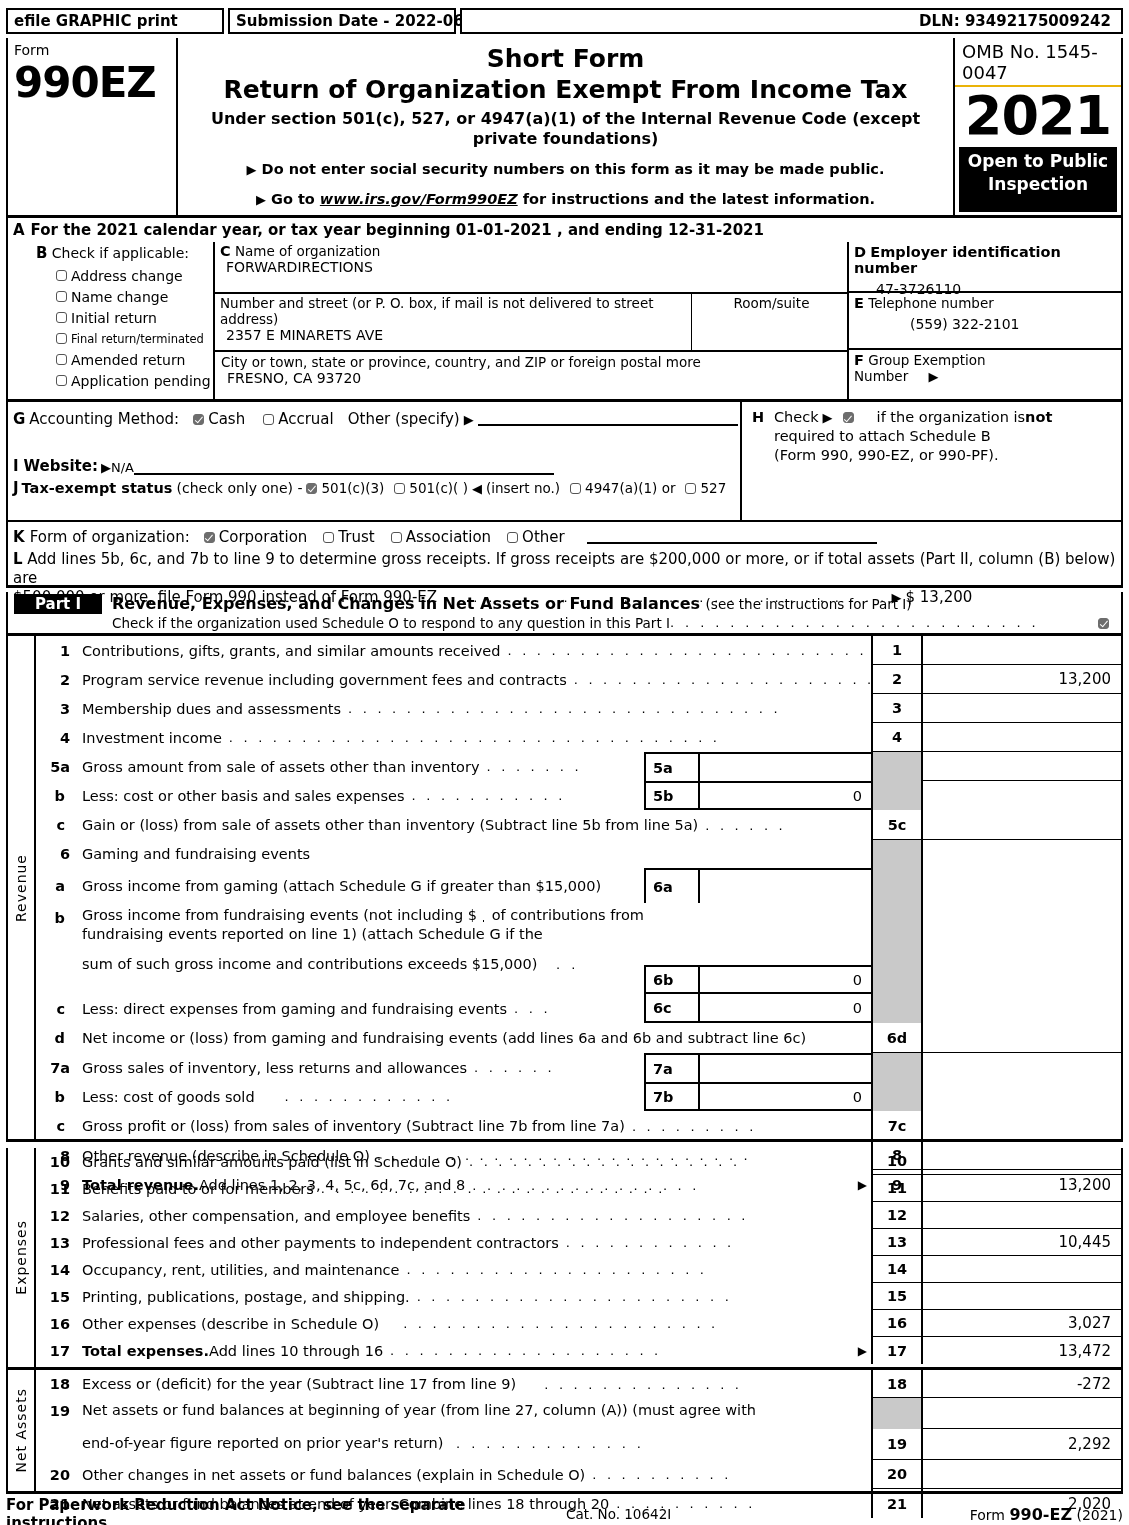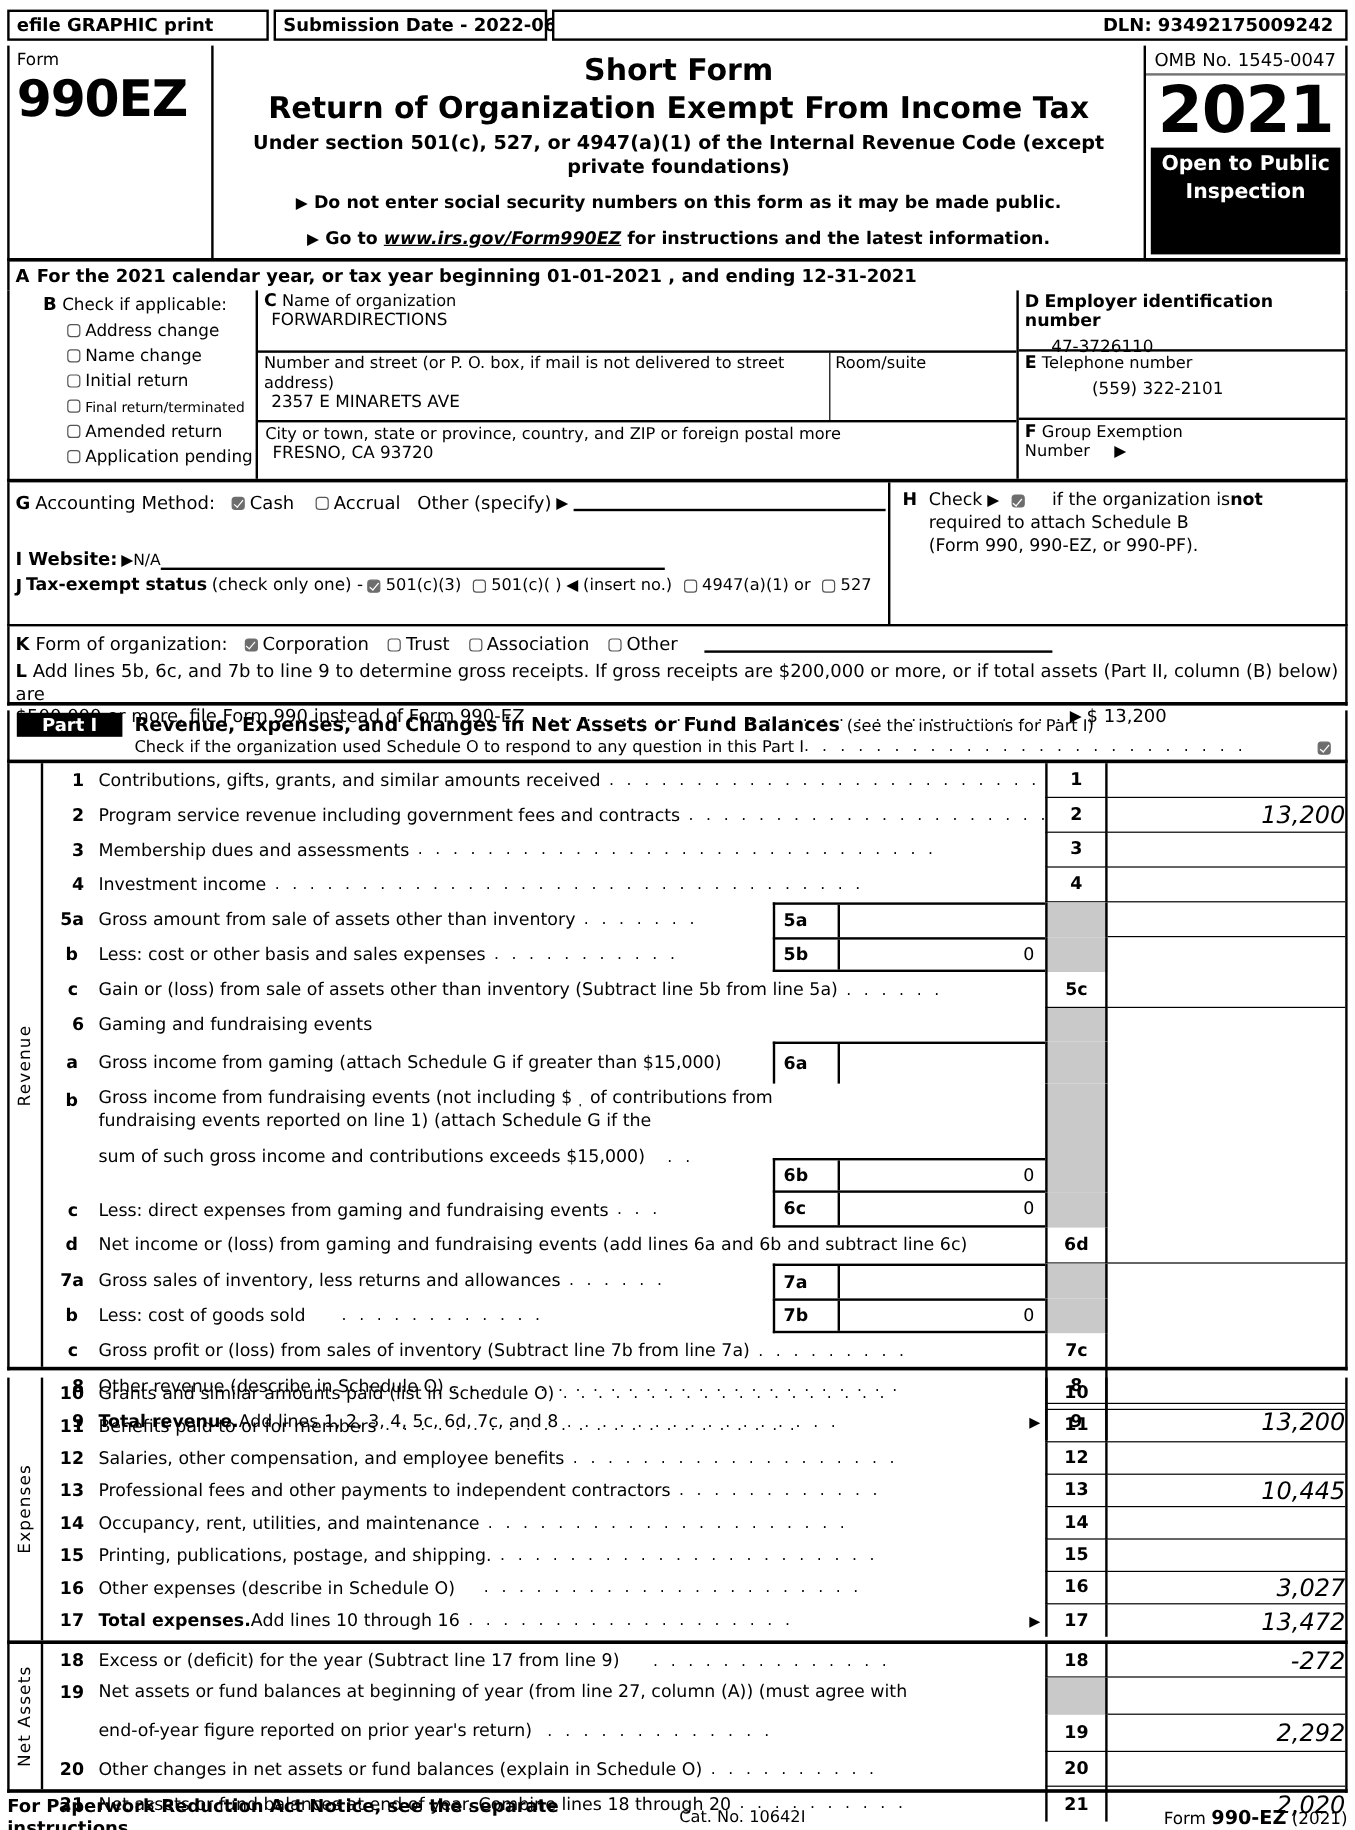--- a/index.html
+++ b/index.html
@@ -63,21 +63,21 @@
   .mast-center .bullet-line { font-size: 14.5px; font-weight: bold; line-height: 20px; margin-top: 10px; }
   .mast-center .bullet-line.second { margin-top: 9px; }
   .mast-center .url { font-style: italic; text-decoration: underline; }
   .tri { font-size: 13px; }
 
   .mast-right {
     width: 168px;
     border-left: 2px solid #000;
     display: flex; flex-direction: column;
   }
-  .omb { font-size: 15px; padding: 3px 0 2px 7px; border-bottom: 2px solid #737373; }
+  .omb { font-size: 18px; padding: 3px 0 2px 7px; border-bottom: 2px solid #eab308; }
   .yr { font-size: 54px; font-weight: bold; text-align: center; line-height: 58px; letter-spacing: -1px; }
   .openpub {
     background: #000; color: #fff; text-align: center;
     font-size: 17px; font-weight: bold; line-height: 23px;
     padding: 3px 0 5px 0; margin: 2px 4px 3px 4px; flex: 1;
   }
 
   
   .lineA {
     position: absolute; left: 6px; top: 218px; width: 1117px; height: 24px;
@@ -117,21 +117,21 @@
   }
 
   .colC {
     width: 636px;
     border-left: 2px solid #000; border-right: 2px solid #000;
     display: flex; flex-direction: column;
   }
   .cbox-1 { height: 52px; border-bottom: 2px solid #000; padding: 1px 0 0 5px; }
   .cbox-2 { height: 58px; border-bottom: 2px solid #000; display: flex; }
   .cbox-2 .street { flex: 1; padding: 1px 0 0 5px; }
-  .cbox-2 .room { width: 156px; border-left: 1.5px solid #000; padding: 1px 0 0 4px; }
+  .cbox-2 .room { width: 156px; border-left: 1.5px solid #000; padding: 1px 0 0 4px; text-align: center; }
   .cbox-3 { flex: 1; padding: 2px 0 0 6px; }
   .fld-label { font-size: 13.5px; line-height: 16px; }
   .fld-label .ltr { font-weight: bold; font-size: 14.5px; }
   .fld-val { font-size: 14px; line-height: 17px; padding-left: 6px; }
 
   .colD { flex: 1; display: flex; flex-direction: column; }
   .dbox { border-bottom: 2px solid #000; padding: 2px 0 0 5px; }
   .dbox.d1 { height: 51px; }
   .dbox.d2 { height: 57px; }
   .dbox.d3 { flex: 1; border-bottom: none; }
@@ -258,23 +258,23 @@
   .subbox.botline { border-bottom: 2px solid #000; }
 
   
   .cnum {
     width: 52px; flex: none; border-left: 2px solid #000; border-right: 2px solid #000;
     font-weight: bold; font-size: 14.5px;
     display: flex; align-items: center; justify-content: center;
   }
   .cnum.shade { background: #c9c9c9; }
   .cval {
-    width: 198px; flex: none; font-size: 20px;
+    width: 198px; flex: none; font-size: 15px;
     display: flex; align-items: center; justify-content: flex-end;
-    font-style: italic;
+    padding-right: 10px;
   }
   .rb { border-bottom: 1.6px solid #000; }
 
   
   .footer {
     position: absolute; left: 6px; top: 1496px; width: 1117px;
     display: flex; align-items: center; font-size: 15px;
   }
   .footer .f1 { font-weight: bold; width: 560px; }
   .footer .f2 { width: 290px; font-size: 13.5px; }

